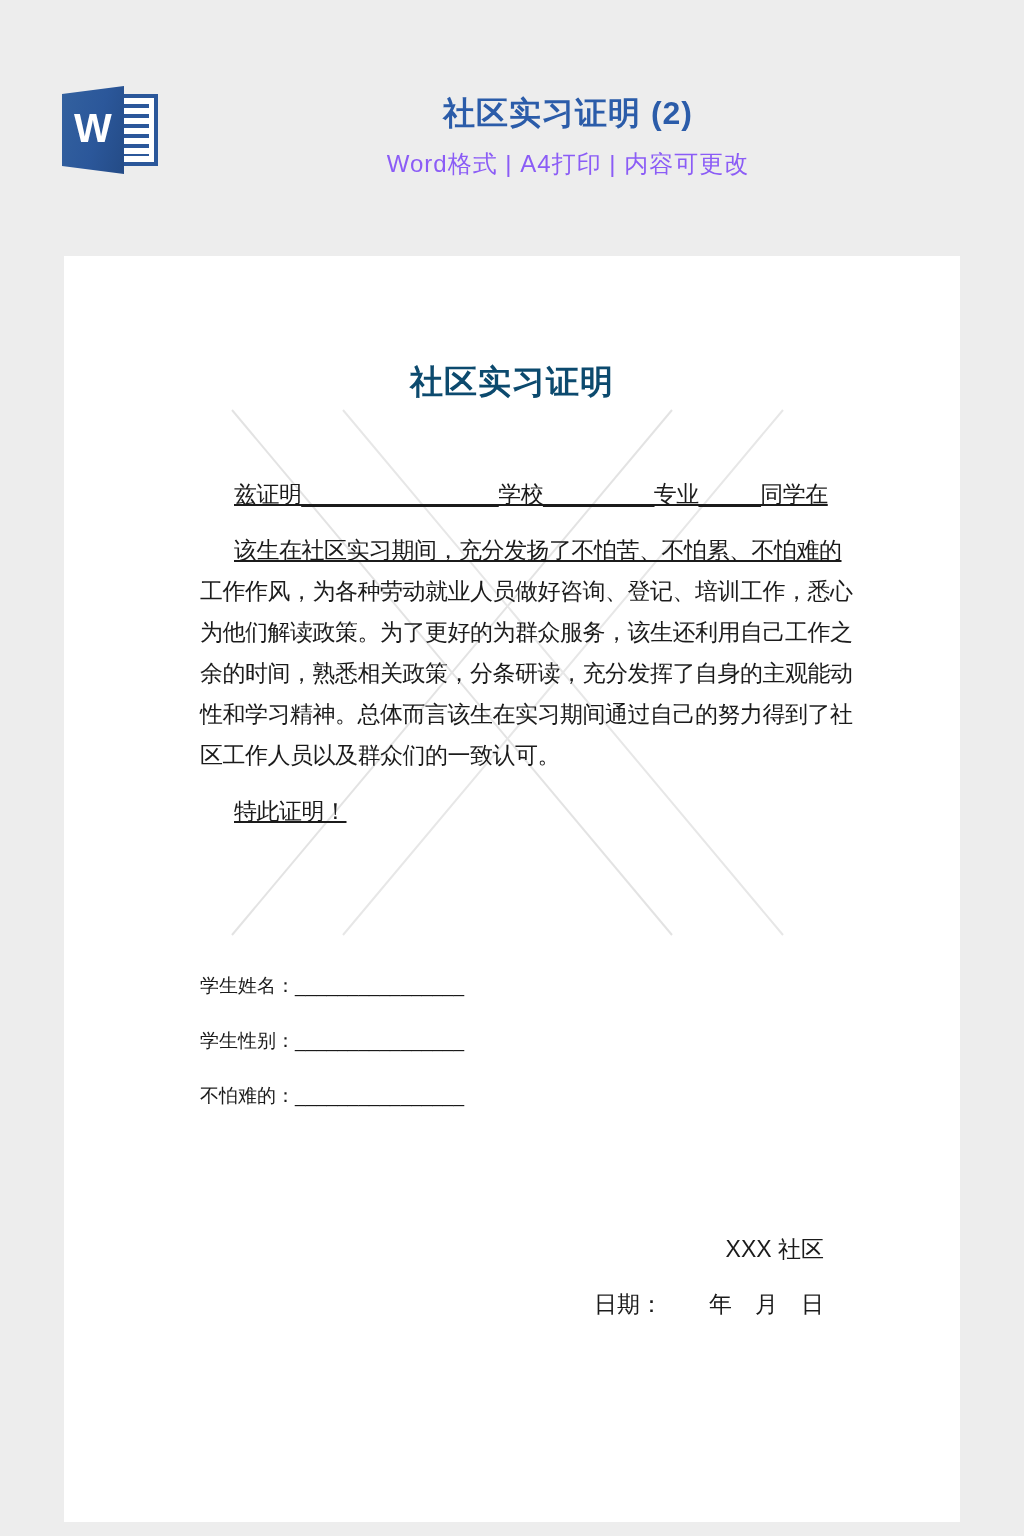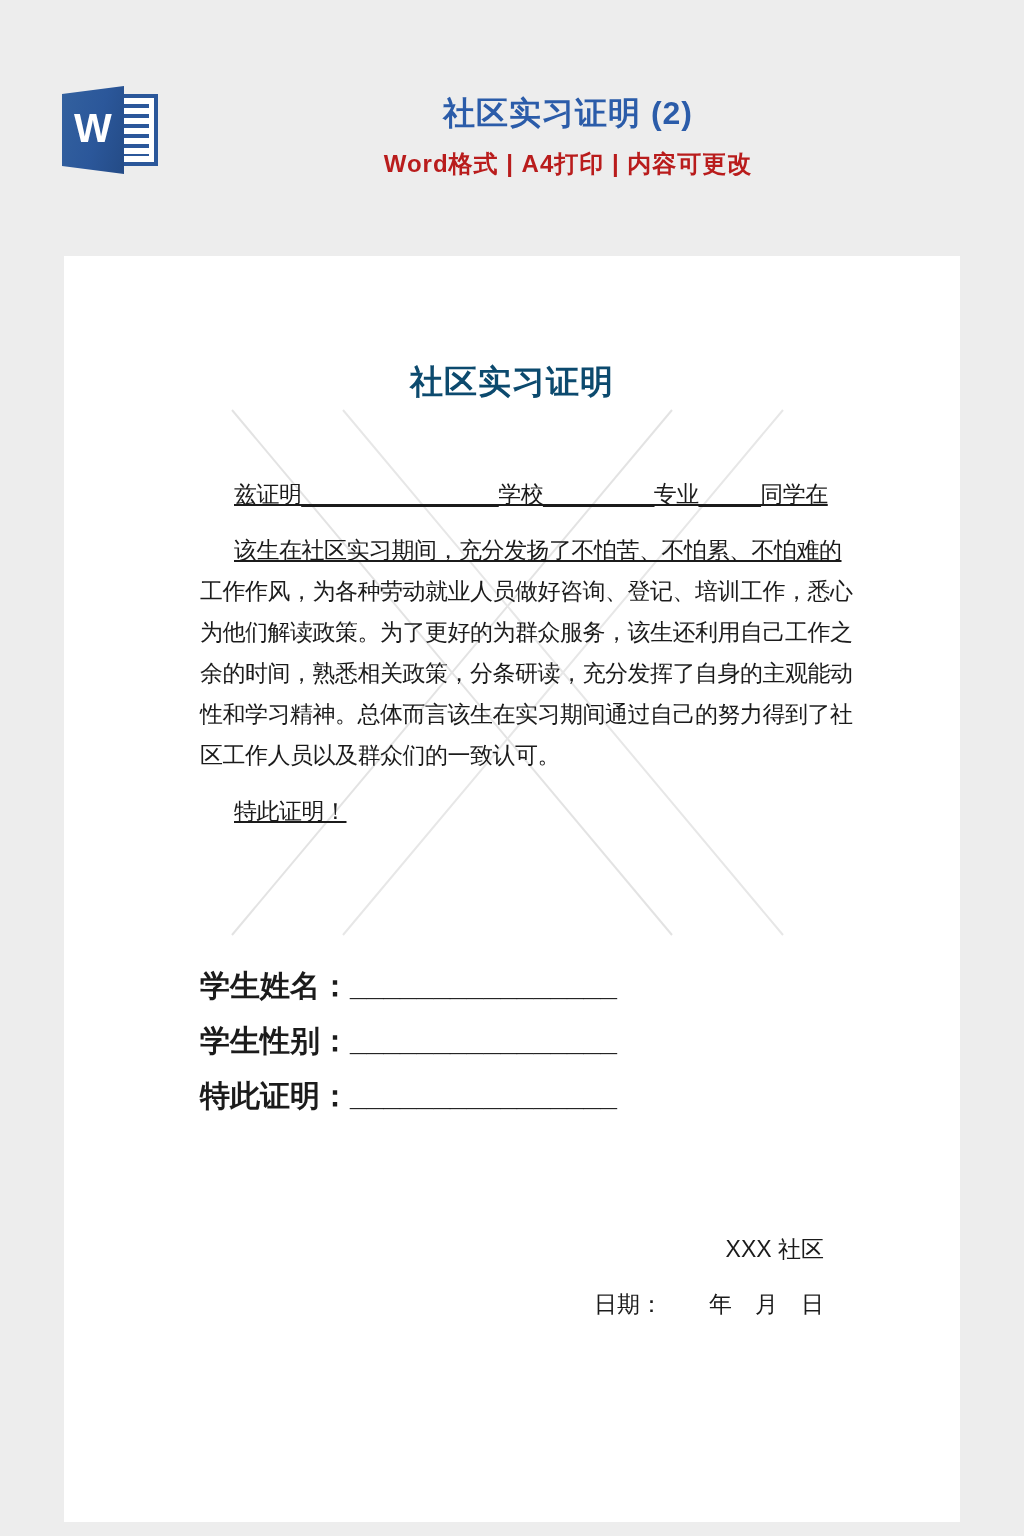--- a/index.html
+++ b/index.html
@@ -25,21 +25,21 @@
   }
   .wi-flap {
     position:absolute; left:0; top:0; width:62px; height:88px;
     background:linear-gradient(105deg,#33619f 0%,#2b579a 55%,#244b86 100%);
     clip-path:polygon(0 9%, 100% 0%, 100% 100%, 0 91%);
     display:flex; align-items:center; justify-content:center;
   }
   .wi-letter { color:#ffffff; font-weight:bold; font-size:40px; line-height:1; padding-bottom:4px; }
   .header-text { position:absolute; left:128px; right:16px; top:92px; text-align:center; }
   .page-title { font-size:32px; font-weight:bold; color:#2b5ca9; letter-spacing:1px; }
-  .page-subtitle { margin-top:12px; font-size:24px; color:#b91c1c; letter-spacing:1px;font-weight:bold; }
+  .page-subtitle { margin-top:12px; font-size:24px; color:#8b5cf6; letter-spacing:1px; }
 
   
   .doc-page {
     position:absolute; left:64px; top:256px; width:896px; height:1266px;
     background:#ffffff;
   }
   .watermark { position:absolute; left:0; top:0; width:896px; height:1266px; pointer-events:none; }
   .watermark svg { position:absolute; left:0; top:0; }
   .watermark-text {
     position:absolute; left:326px; top:372px; width:250px;
@@ -55,21 +55,21 @@
     line-height:44px; letter-spacing:1px;
   }
   .para { margin:0 0 15px 0; }
   .line {
     font-size:23px; line-height:41px; letter-spacing:-0.5px;
     white-space:nowrap; color:#1b1b1b;
   }
   .indent { padding-left:34px;text-decoration:underline; }
   .closing { margin-top:0; }
   .fields { margin-top:133px; }
-  .field-line { font-size:30px; line-height:41px; margin-bottom:14px; white-space:nowrap;font-weight:bold; }
+  .field-line { font-size:19px; line-height:41px; margin-bottom:14px; white-space:nowrap; }
   .signature { margin-top:113px; text-align:right; }
   .sig-line { font-size:23px; line-height:41px; margin-bottom:14px; white-space:nowrap; }
 </style>
 </head>
 <body>
 
 <div class="header">
   <div class="word-icon">
     <div class="wi-page">
       <div class="wi-page-lines"></div>
@@ -110,21 +110,21 @@
       <div class="line">区工作人员以及群众们的一致认可。</div>
     </div>
 
     <div class="para closing">
       <div class="line indent">特此证明！</div>
     </div>
 
     <div class="fields">
       <div class="field-line">学生姓名：________________</div>
       <div class="field-line">学生性别：________________</div>
-      <div class="field-line">特此证明：________________</div>
+      <div class="field-line">不怕难的：________________</div>
     </div>
 
     <div class="signature">
       <div class="sig-line">XXX 社区</div>
       <div class="sig-line">日期：　　年　月　日</div>
     </div>
   </div>
 </div>
 
 </body></html>

